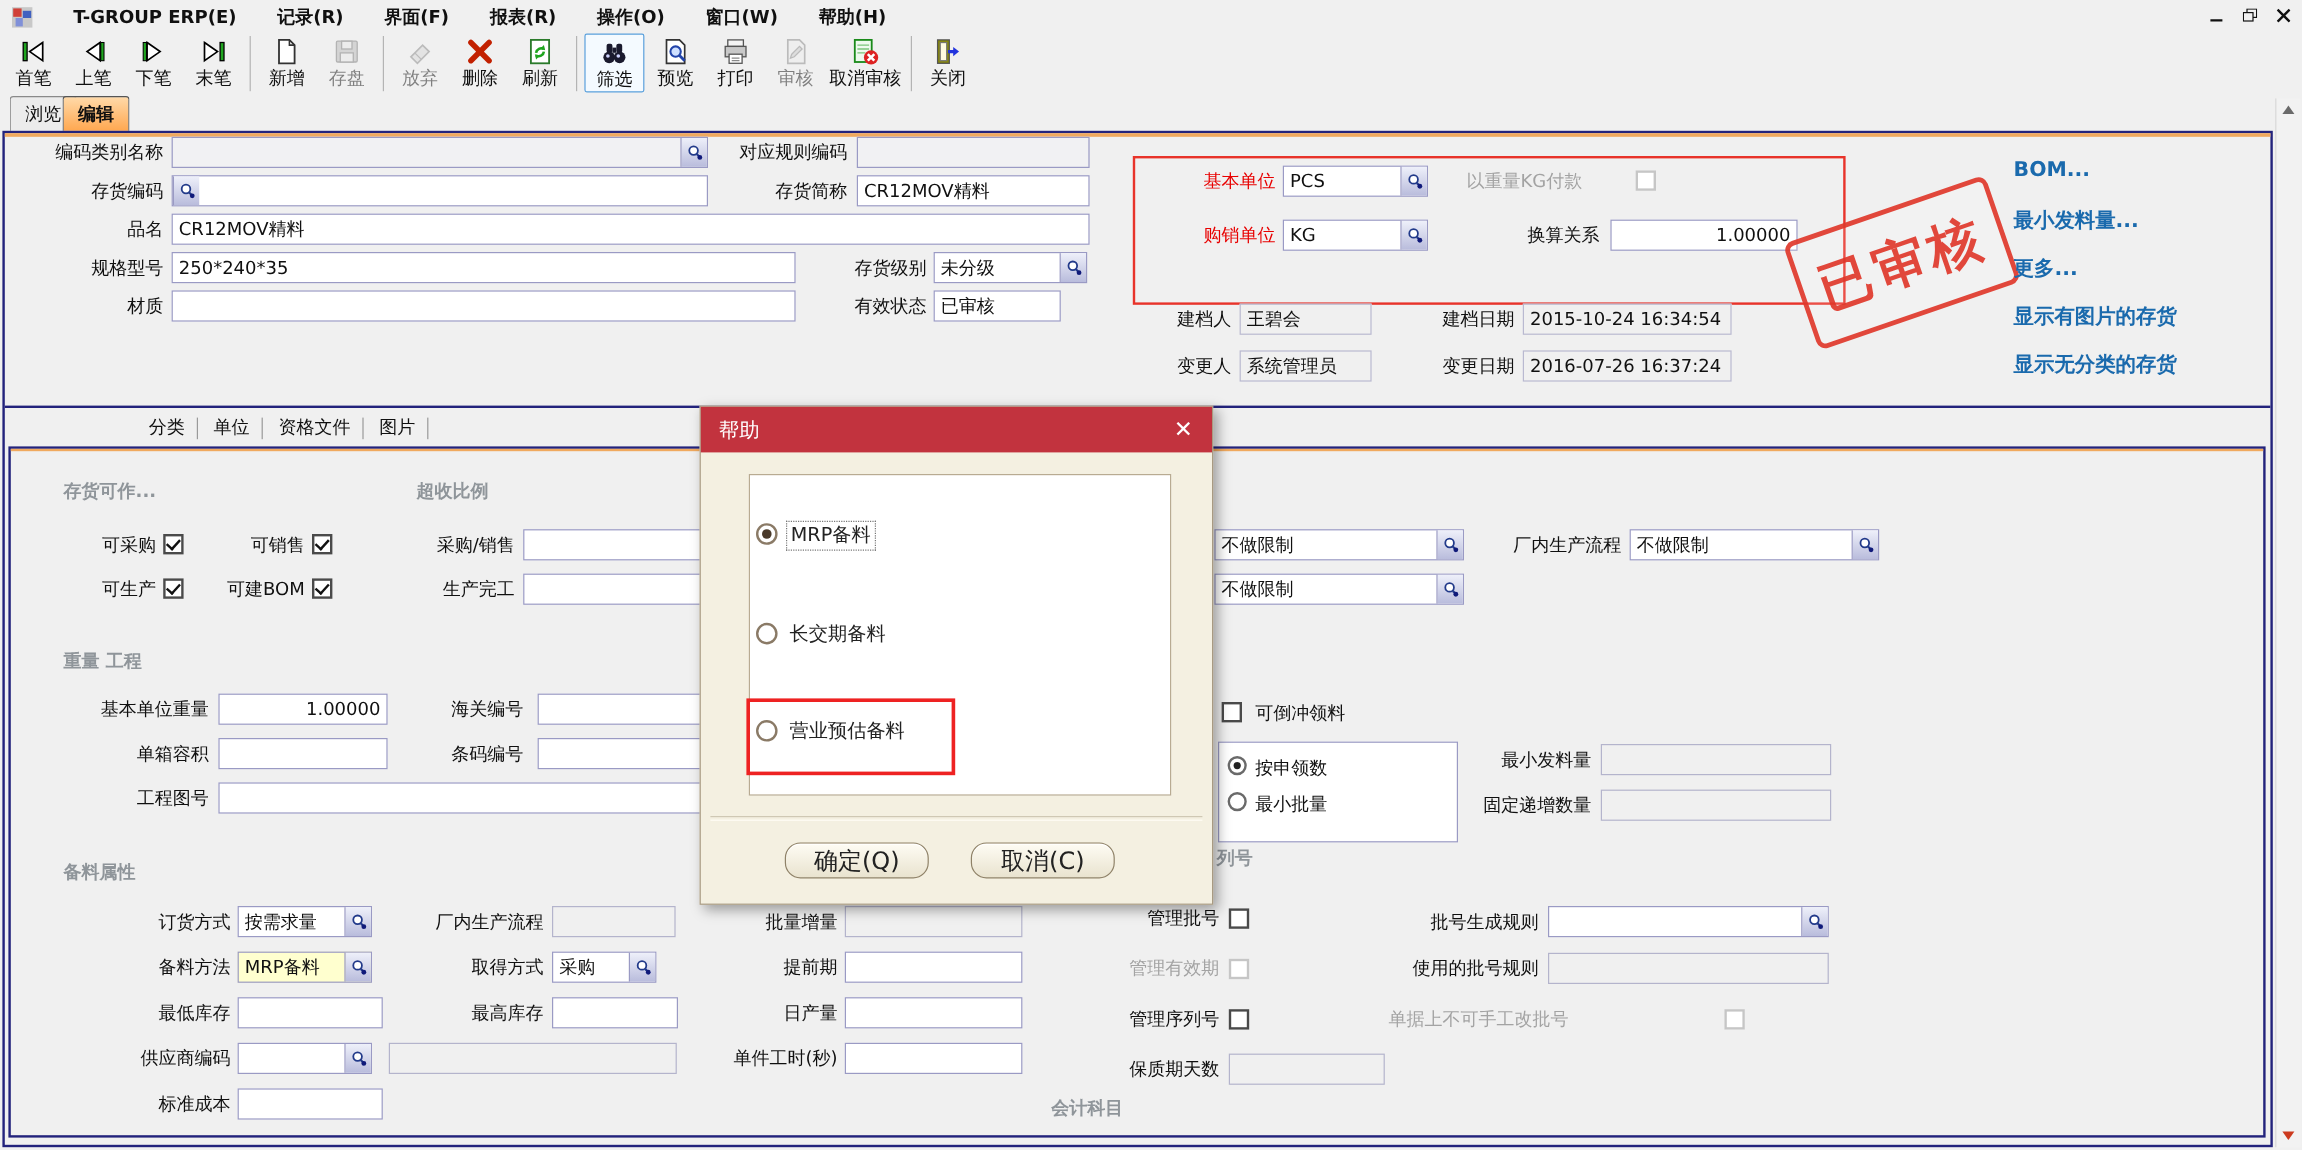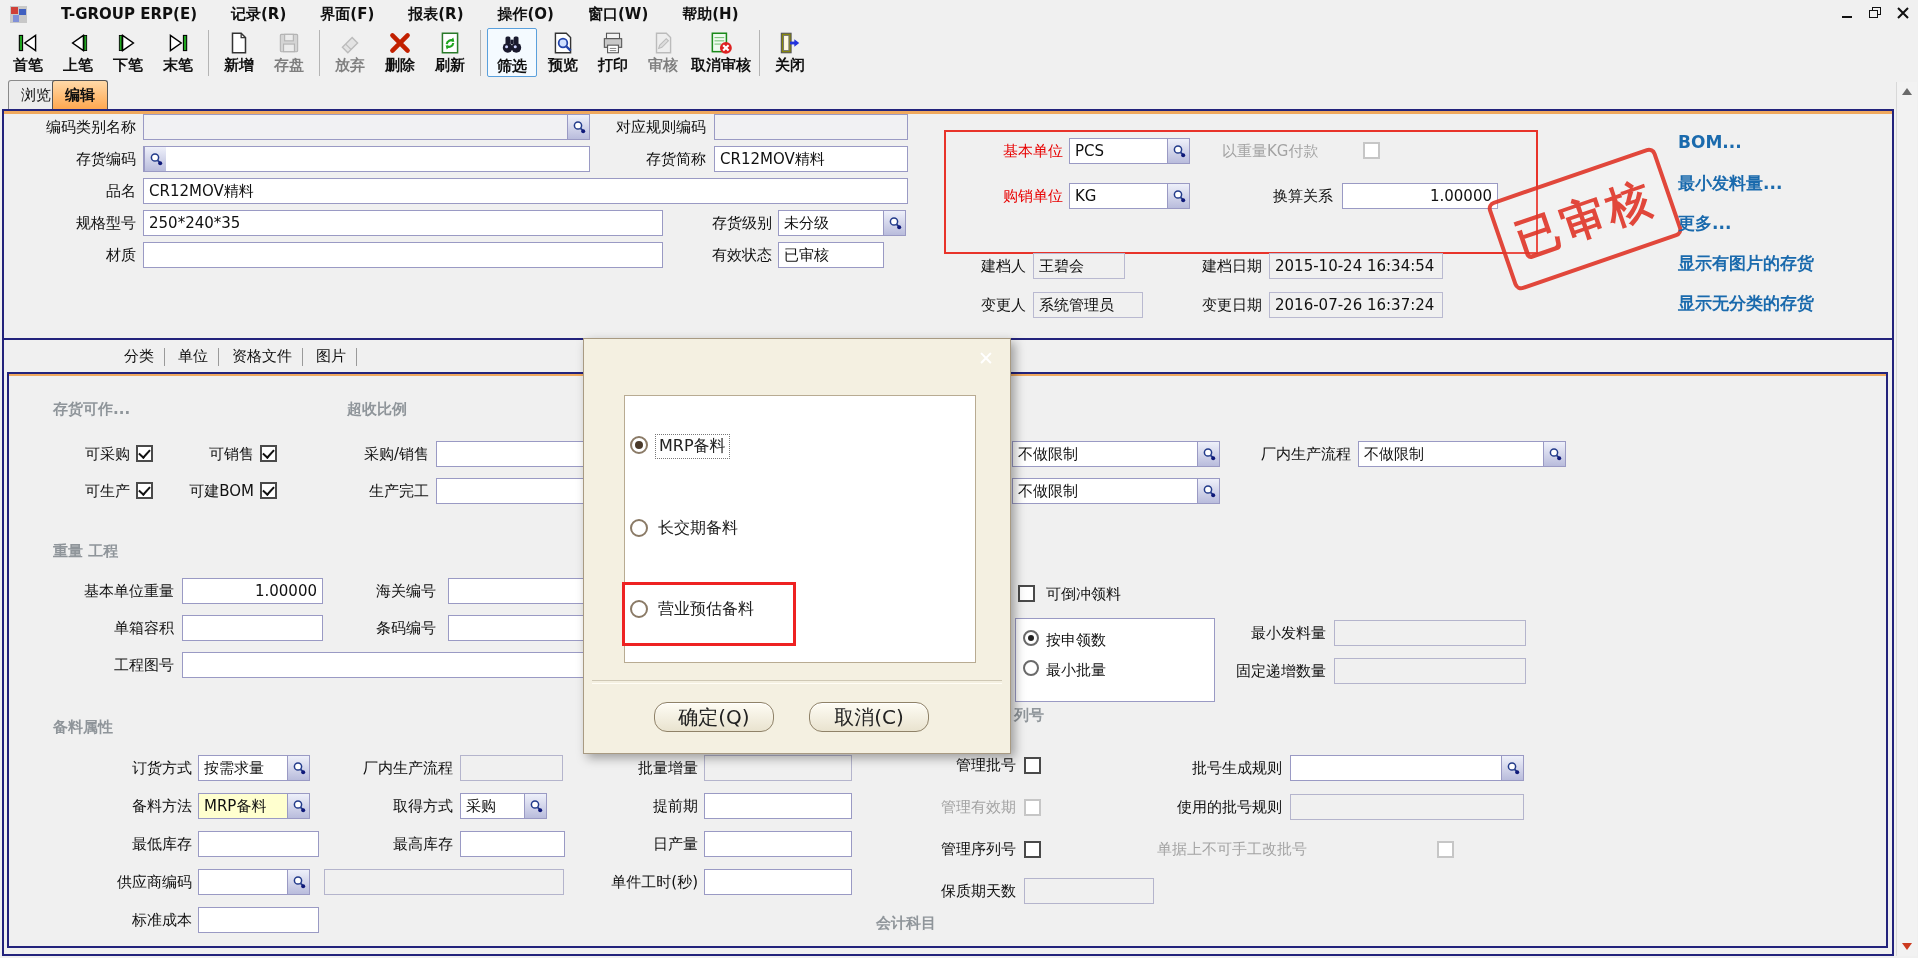--- a/index.html
+++ b/index.html
@@ -6,21 +6,21 @@
   body{width:1918px;height:958px;position:relative;background:#f0f0f0;overflow:hidden;
        font-family:"DejaVu Sans",sans-serif;font-size:15px;color:#101010;}
   
   .menubar{position:absolute;left:0;top:0;width:1918px;height:28px;background:#f0f0f0;display:flex;align-items:center;}
   .appicon{width:17px;height:17px;margin-left:10px;position:relative;background:#c8c8c8;}
   .appicon i{position:absolute;display:block;}
   .menuitem{margin-left:34px;font-weight:600;white-space:nowrap;cursor:default;}
   .winctrl{position:absolute;right:8px;top:6px;display:flex;gap:14px;}
   .winctrl span{width:14px;height:14px;display:inline-flex;align-items:center;justify-content:center;}
   
-  .toolbar{position:absolute;left:0;top:28px;width:1918px;height:52px;display:flex;align-items:flex-start;padding-left:4px;box-sizing:border-box;font-weight:bold;}
+  .toolbar{position:absolute;left:0;top:28px;width:1918px;height:52px;display:flex;align-items:flex-start;padding-left:4px;box-sizing:border-box;}
   .tbtn{display:flex;flex-direction:column;align-items:center;min-width:44px;padding:1px 2px;margin-right:2px;}
   .tbtn .ticon{height:28px;display:flex;align-items:center;justify-content:center;}
   .tbtn .tlabel{font-size:15px;line-height:17px;white-space:nowrap;}
   .tbtn.dis{filter:grayscale(1);opacity:.5;}
   .tbtn.active{border:1px solid #5aa0dc;border-radius:2px;background:#f4faff;}
   .tsep{width:1px;height:46px;background:#b4b4b4;margin:2px 6px 0 4px;}
   
   .tab{position:absolute;height:29px;line-height:29px;padding:0 12px;border:1px solid #8a8a8a;border-bottom:none;
        background:#ececec;border-radius:3px 3px 0 0;top:80px;}
   .tab.active{background:linear-gradient(#ffd9a8,#ffa64d);font-weight:bold;border-color:#555;}
@@ -363,21 +363,21 @@
         <circle cx="11.2" cy="11.2" r="2" fill="#101a7a"></circle>
       </svg>
     </span>
 </div>
 <div class="lbl" style="left:1230px;top:183px;width:103px;">换算关系</div>
 <div class="fld num" style="left:1342px;top:183px;width:156px;">
   <span class="val">1.00000</span>
 </div>
 
 <div class="lbl" style="left:940px;top:253px;width:86px;">建档人</div>
-<div class="fld plain" style="left:1033px;top:253px;width:92px;">
+<div class="fld plain" style="left:1033px;top:253px;width:110px;">
   <span class="val">王碧会</span>
 </div>
 <div class="lbl" style="left:1150px;top:253px;width:112px;">建档日期</div>
 <div class="fld plain" style="left:1269px;top:253px;width:174px;">
   <span class="val">2015-10-24 16:34:54</span>
 </div>
 <div class="lbl" style="left:940px;top:292px;width:86px;">变更人</div>
 <div class="fld plain" style="left:1033px;top:292px;width:110px;">
   <span class="val">系统管理员</span>
 </div>
@@ -599,20 +599,23 @@
 <div class="cb" style="left:1024px;top:841px;"></div>
 <div class="lbl dim lft" style="left:1157px;top:836px;width:270px;">单据上不可手工改批号</div>
 <div class="cb dis" style="left:1437px;top:841px;"></div>
 <div class="lbl" style="left:916px;top:878px;width:100px;">保质期天数</div>
 <div class="fld dis" style="left:1024px;top:878px;width:130px;">
   <span class="val"></span>
 </div>
 <div class="sec" style="left:876px;top:914px;">会计科目</div>
 
 <div class="dialog">
+  <div class="dlg-title">
+    <span class="t">帮助</span>
+  </div>
   <div class="dlg-close">✕</div>
   <div class="dlg-list"></div>
   <div class="dlg-radio sel" style="left:46px;top:97px;"></div>
   <div class="dlg-opt-label focus" style="left:71px;top:95px;">MRP备料</div>
   <div class="dlg-radio" style="left:46px;top:180px;"></div>
   <div class="dlg-opt-label" style="left:71px;top:178px;">长交期备料</div>
   <div class="dlg-radio" style="left:46px;top:261px;"></div>
   <div class="dlg-opt-label" style="left:71px;top:259px;">营业预估备料</div>
   <div class="dlg-redrect" style="left:38px;top:243px;width:168px;height:58px;"></div>
   <div class="dlg-sep" style="top:341px;"></div>

